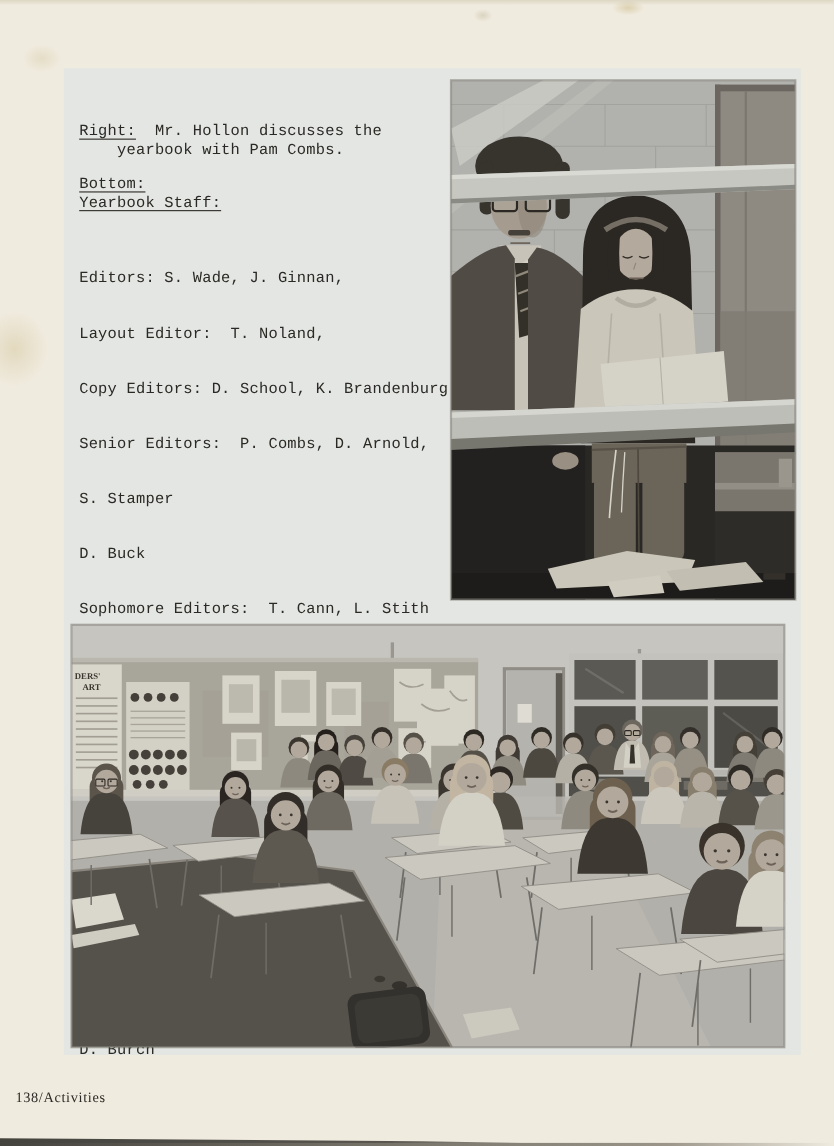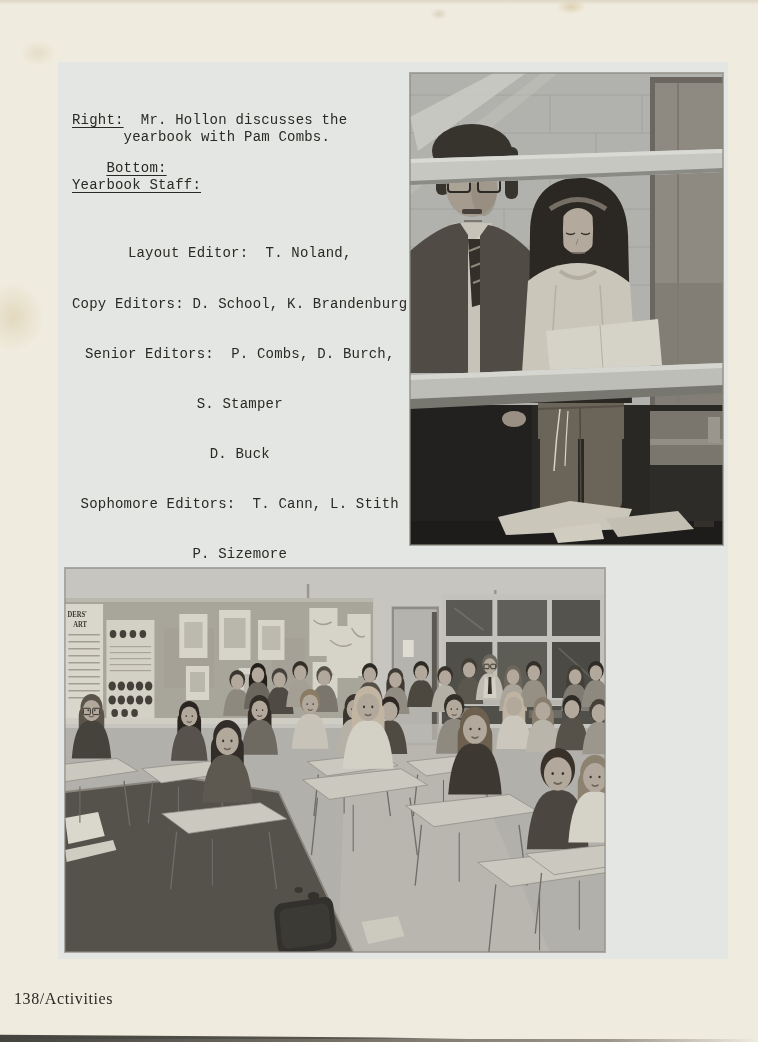--- a/index.html
+++ b/index.html
@@ -8,34 +8,34 @@
     background:#f0ebdf;
     font-family:"Liberation Mono","DejaVu Sans Mono",monospace;
   }
   .page-inner{
     position:absolute;left:58px;top:62px;width:670px;height:897px;
     background:#e3e6e2;
   }
   .stain{position:absolute;pointer-events:none;}
   .typewriter{
     position:absolute;color:#2b2925;font-size:14px;line-height:16.7px;
-    white-space:pre;letter-spacing:0.2px;text-align:center;
+    white-space:pre;letter-spacing:0.2px;
   }
   .u{text-decoration:underline;text-underline-offset:3px;text-decoration-thickness:1.2px;}
   #caption-right{left:72px;top:112px;}
   #caption-bottom{left:72px;top:160px;}
   #staff-list{left:72px;top:212px;}
   .photo{position:absolute;box-shadow:0 0 0 1px rgba(95,92,84,.45);background:#9a9a96;}
   #photo-top{left:410px;top:73px;width:313px;height:472px;}
-  #photo-bottom{left:65px;top:568px;width:540px;height:384px;}
+  #photo-bottom{left:65px;top:568px;width:648px;height:384px;}
   .photo svg{display:block;width:100%;height:100%;}
   #page-number{
     position:absolute;left:14px;top:990px;color:#2b2925;
     font-family:"Liberation Serif","DejaVu Serif",serif;
-    font-size:16px;letter-spacing:0.6px;
+    font-size:13px;letter-spacing:0.6px;
   }
   #scan-edge-wedge{
     position:absolute;bottom:0;left:0;width:640px;height:9px;
     background:linear-gradient(to right,#45433e 0%,#57554e 55%,rgba(120,118,108,0) 100%);
     clip-path:polygon(0 20%,60% 50%,100% 100%,0 100%);
   }
   #scan-edge-line{
     position:absolute;bottom:0;left:0;width:758px;height:3px;
     background:linear-gradient(to right,#45433e,#9a9588 80%,rgba(150,145,130,0));
   }
@@ -55,23 +55,24 @@
 <div class="stain" style="left:430px;top:8px;width:18px;height:12px;background:radial-gradient(ellipse,rgba(150,140,100,.25),rgba(150,140,100,0) 70%);"></div>
 <div id="top-edge-shade"></div>
 
 <div id="caption-right" class="typewriter"><span><span class="u">Right:</span><span>  Mr. Hollon discusses the</span></span>
 <span>    yearbook with Pam Combs.</span></div>
 
 <div id="caption-bottom" class="typewriter"><span class="u">Bottom:</span>
 <span class="u">Yearbook Staff:</span></div>
 
 <div id="staff-list" class="typewriter">
+  <div>Editors: S. Wade, J. Ginnan,</div>
   <div>Layout Editor:  T. Noland,</div>
   <div>Copy Editors: D. School, K. Brandenburg</div>
-  <div>Senior Editors:  P. Combs, D. Burch,</div>
+  <div>Senior Editors:  P. Combs, D. Arnold,</div>
   <div>S. Stamper</div>
   <div>D. Buck</div>
   <div>Sophomore Editors:  T. Cann, L. Stith</div>
   <div>P. Sizemore</div>
   <div>Freshmen Editors: R. Stump, C. Cable,</div>
   <div>T. Hacker</div>
   <div>Activities Editors: E. Lane, S. Reese</div>
   <div>Sports Editors: D. Kash, E. Huntsberger</div>
   <div>School Life Editors: M. Stamper,</div>
   <div>Advertising: D. Burch, M. Stamper</div>

